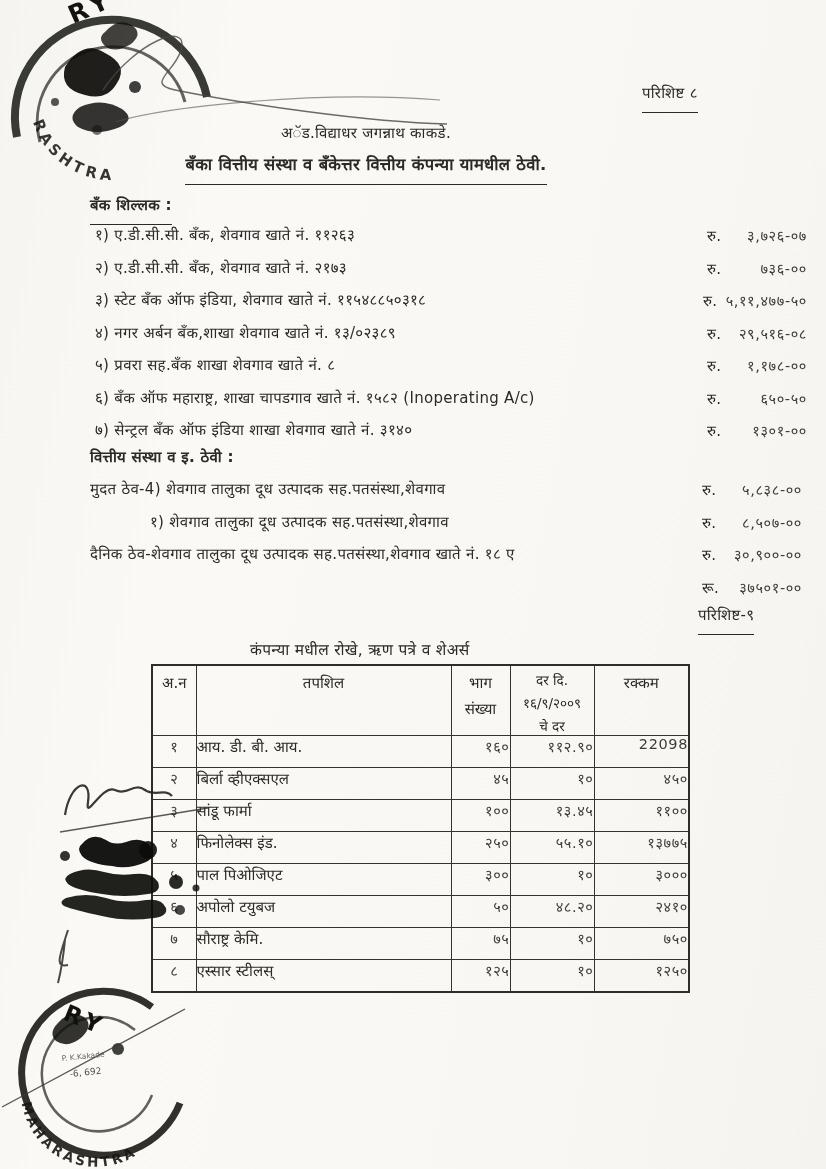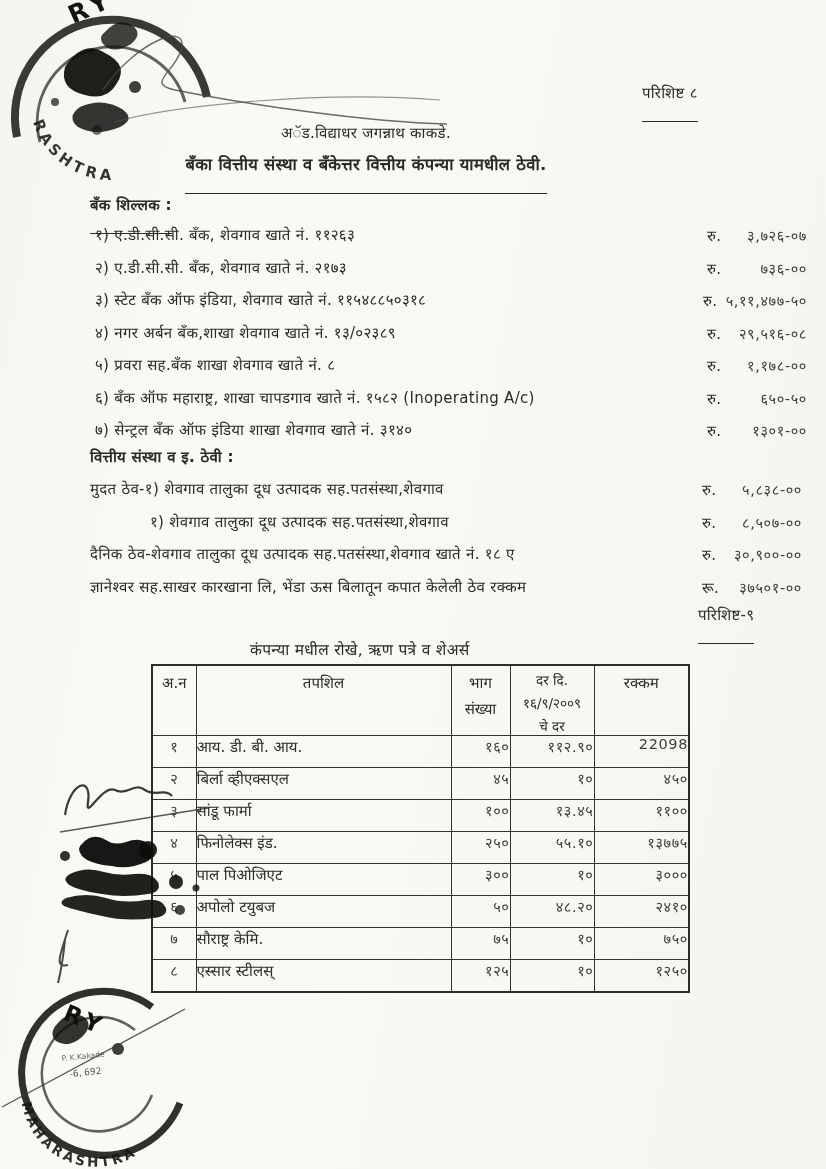--- a/index.html
+++ b/index.html
@@ -6,21 +6,21 @@
   .page {
     position:relative; width:826px; height:1169px; margin:0 auto;
     background:linear-gradient(100deg,#f5f4f0 0%, #faf9f6 25%, #f8f7f3 70%, #f4f3ef 100%);
     font-family:"DejaVu Sans","Liberation Sans",sans-serif;
     color:#2b2a26; overflow:hidden;
   }
   .abs { position:absolute; }
   .print { font-size:15px; letter-spacing:0.3px; white-space:nowrap; }
   .hand { font-size:14.5px; color:#3e3c36; letter-spacing:0.6px; white-space:nowrap; }
   .bold { font-weight:bold; }
-  .ul { border-bottom:1.6px solid #2b2a26; padding-bottom:19px; }
+  .ul { border-bottom:1.6px solid #2b2a26; padding-bottom:10px; }
   .center-line { left:0; width:732px; text-align:center; }
   .li-label { position:absolute; left:0; top:0; }
   .li-cur { position:absolute; left:612px; top:1px; }
   .li-amt { position:absolute; left:622px; width:90px; top:1px; text-align:right; }
   .line-row { position:absolute; left:95px; width:720px; height:22px; }
   .line-row.sec { left:90px; }
 
   table.shares {
     position:absolute; left:151px; top:664px; border-collapse:collapse;
     table-layout:fixed; background:transparent;
@@ -109,36 +109,35 @@
   </div>
   <div class="line-row" style="top:419px;">
     <span class="print li-label">७) सेन्ट्रल बँक ऑफ इंडिया शाखा शेवगाव खाते नं. ३१४०</span>
     <span class="print li-cur">रु.</span>
     <span class="hand li-amt">१३०१-००</span>
   </div>
 
   <div class="abs print bold" style="left:90px; top:446px;">वित्तीय संस्था व इ. ठेवी :</div>
 
   <div class="line-row sec" style="top:478px;">
-    <span class="print li-label">मुदत ठेव-१) शेवगाव तालुका दूध उत्पादक सह.पतसंस्था,शेवगाव</span>
+    <span class="print li-label">मुदत ठेव-4) शेवगाव तालुका दूध उत्पादक सह.पतसंस्था,शेवगाव</span>
     <span class="print li-cur">रु.</span>
     <span class="hand li-amt">५,८३८-००</span>
   </div>
   <div class="line-row sec" style="top:511px;">
     <span class="print li-label" style="left:60px;">१) शेवगाव तालुका दूध उत्पादक सह.पतसंस्था,शेवगाव</span>
     <span class="print li-cur">रु.</span>
     <span class="hand li-amt">८,५०७-००</span>
   </div>
   <div class="line-row sec" style="top:543px;">
     <span class="print li-label">दैनिक ठेव-शेवगाव तालुका दूध उत्पादक सह.पतसंस्था,शेवगाव खाते नं. १८ ए</span>
     <span class="print li-cur">रु.</span>
     <span class="hand li-amt">३०,९००-००</span>
   </div>
   <div class="line-row sec" style="top:576px;">
-    <span class="print li-label">ज्ञानेश्वर सह.साखर कारखाना लि, भेंडा ऊस बिलातून कपात केलेली ठेव रक्कम</span>
     <span class="print li-cur">रू.</span>
     <span class="hand li-amt">३७५०१-००</span>
   </div>
 
   <div class="abs print ul" style="left:698px; top:604px;">परिशिष्ट-९</div>
 
   <div class="abs print" style="left:250px; top:638px; font-size:15.5px;">कंपन्या मधील रोखे, ऋण पत्रे व शेअर्स</div>
 
   <table class="shares">
     <colgroup>

